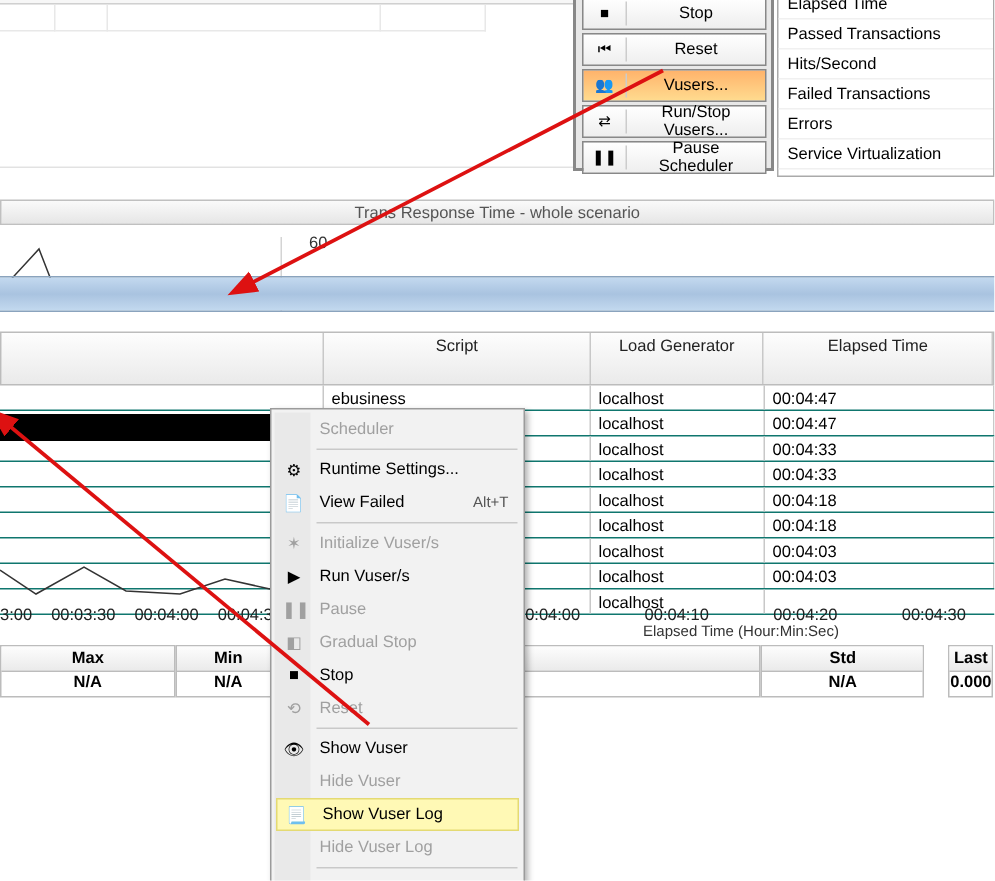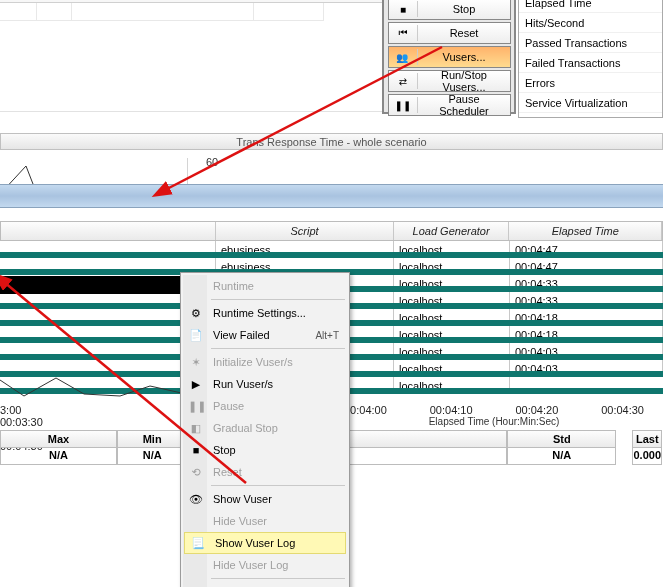--- a/index.html
+++ b/index.html
@@ -31,31 +31,31 @@
   
   
   .chart-area { position:absolute; left:0; top:152px; width:663px; height:68px; background:#fff; }
   .chart-band { position:absolute; left:0; top:32px; width:663px; height:24px; background: linear-gradient(#c3d9ef,#a9c3e0,#c3d9ef); border-top:1px solid #8aa3bd; border-bottom:1px solid #8aa3bd;}
   .chart-mini { position:absolute; left:2px; top:6px; width:186px; height:50px; border-right:1px solid #d4d4d4;}
   .axis-60 { position:absolute; left:206px; top:4px; font-size:11px; color:#333;}
   .miniln { stroke:#333; stroke-width:1; fill:none; }
   
   
   .main-table { position:absolute; left:0; top:221px; width:663px; }
-  .mt-head { display:flex; height:20px; background:linear-gradient(#fdfdfd,#eaeaea); border:1px solid #bcbcbc;font-style:italic;}
+  .mt-head { display:flex; height:36px; background:linear-gradient(#fdfdfd,#eaeaea); border:1px solid #bcbcbc;}
   .mt-head div, .mt-row div { border-right:1px solid #c8c8c8; padding:3px 5px; overflow:hidden; white-space:nowrap;}
   .mt-head div { text-align:center; color:#222;}
-  .mt-row { display:flex; height:17px; border-bottom:6px solid #0f766e;}
+  .mt-row { display:flex; height:17px; border-bottom:1px solid #0f766e;}
   .col-a{width:216px} .col-b{width:178px} .col-c{width:116px} .col-d{width:153px}
   .selrow { position:absolute; left:-2px; top:55px; width:190px; height:18px; background:#000;}
   
   
   .bottom-chart { position:absolute; left:0; top:374px; width:662px; height:60px; }
   .bc-line { position:absolute; left:0; top:0; width:188px; height:28px; }
-  .ticklabels { position:absolute; left:0; top:30px; width:188px; display:flex; justify-content:space-between; font-size:9px; color:#222;flex-direction:column;}
+  .ticklabels { position:absolute; left:0; top:30px; width:188px; display:flex; justify-content:space-between; font-size:9px; color:#222;}
   .ticklabels-right { position:absolute; left:344px; top:30px; width:300px; display:flex; justify-content:space-between; font-size:9px; color:#222;}
   .axis-title-right { position:absolute; left:344px; top:42px; width:300px; text-align:center; font-size:10px; color:#333;}
   
   
   .stats-tbl { position:absolute; left:0; top:430px; width:662px; display:flex;font-weight:bold; }
   .stats-tbl .scol { border:1px solid #bcbcbc; }
   .stats-tbl .shdr { height:17px; background:linear-gradient(#fdfdfd,#eaeaea); text-align:center; border-bottom:1px solid #bcbcbc; padding-top:2px;}
   .stats-tbl .sval { height:16px; text-align:center; padding-top:1px;}
   
   
@@ -110,22 +110,22 @@
     </div>
   <div class="tb-btn">
       <span class="ico">❚❚</span>
       <span class="sep"></span>
       <span class="lbl">Pause Scheduler</span>
     </div>
 </div>
 
 <div class="status-panel">
   <div class="status-line">Elapsed Time</div>
+  <div class="status-line">Passed Transactions</div>
   <div class="status-line">Hits/Second</div>
-  <div class="status-line">Passed Transactions</div>
   <div class="status-line">Failed Transactions</div>
   <div class="status-line">Errors</div>
   <div class="status-line">Service Virtualization</div>
 </div>
 
 <div class="resp-title-wrap">
   <div class="resp-title">Trans Response Time - whole scenario</div>
 </div>
 
 <div class="chart-area">
@@ -242,21 +242,21 @@
     <div class="scol" style="width: 30px; margin-left: 16px;">
       <div class="shdr">Last</div>
       <div class="sval">0.000</div>
     </div>
   </div>
 
 <div class="ctx-menu" id="ctx">
   <div class="ctx-iconcol"></div>
 <div class="ctx-item disabled">
       <span class="ctx-ico"></span>
-      <span class="lbl">Runtime</span>
+      <span class="lbl">Scheduler</span>
     </div>
     <div class="ctx-sep"></div>
     <div class="ctx-item">
       <span class="ctx-ico">⚙</span>
       <span class="lbl">Runtime Settings...</span>
       <span class="shortcut">Alt+T</span>
     </div>
     <div class="ctx-item">
       <span class="ctx-ico">📄</span>
       <span class="lbl">View Failed</span>

